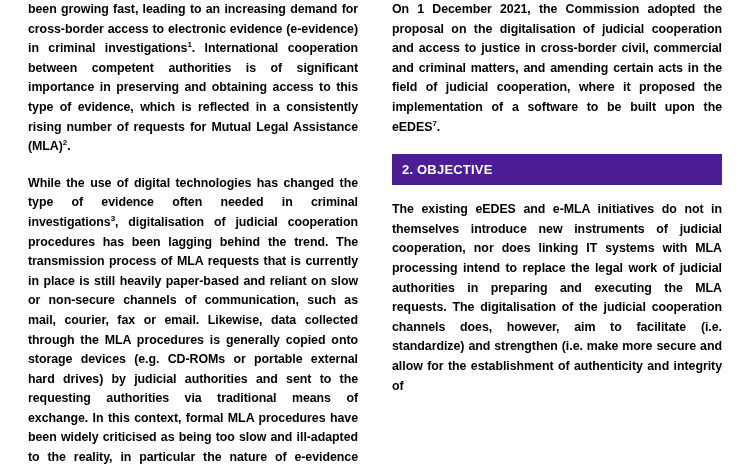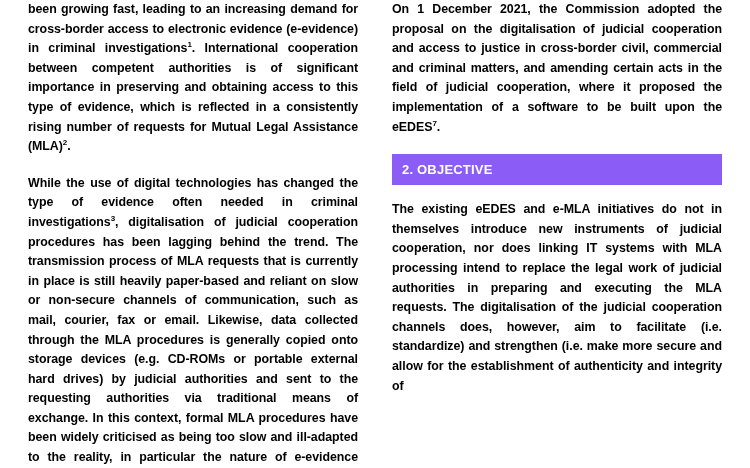--- a/index.html
+++ b/index.html
@@ -39,21 +39,21 @@
   }
   p.para.tight {
     margin-bottom: 0;
   }
   sup {
     font-size: 8px;
     vertical-align: super;
     line-height: 0;
   }
   .section-heading {
-    background: #8b5cf6;
+    background: #4c1d95;
     color: #ffffff;
     font-size: 13px;
     font-weight: bold;
     padding: 8px 10px 8px 10px;
     margin: 9px 0 15px 0;
     letter-spacing: 0.2px;
     box-sizing: border-box;
   }
   .clip-top {
     margin-top: -2px;

